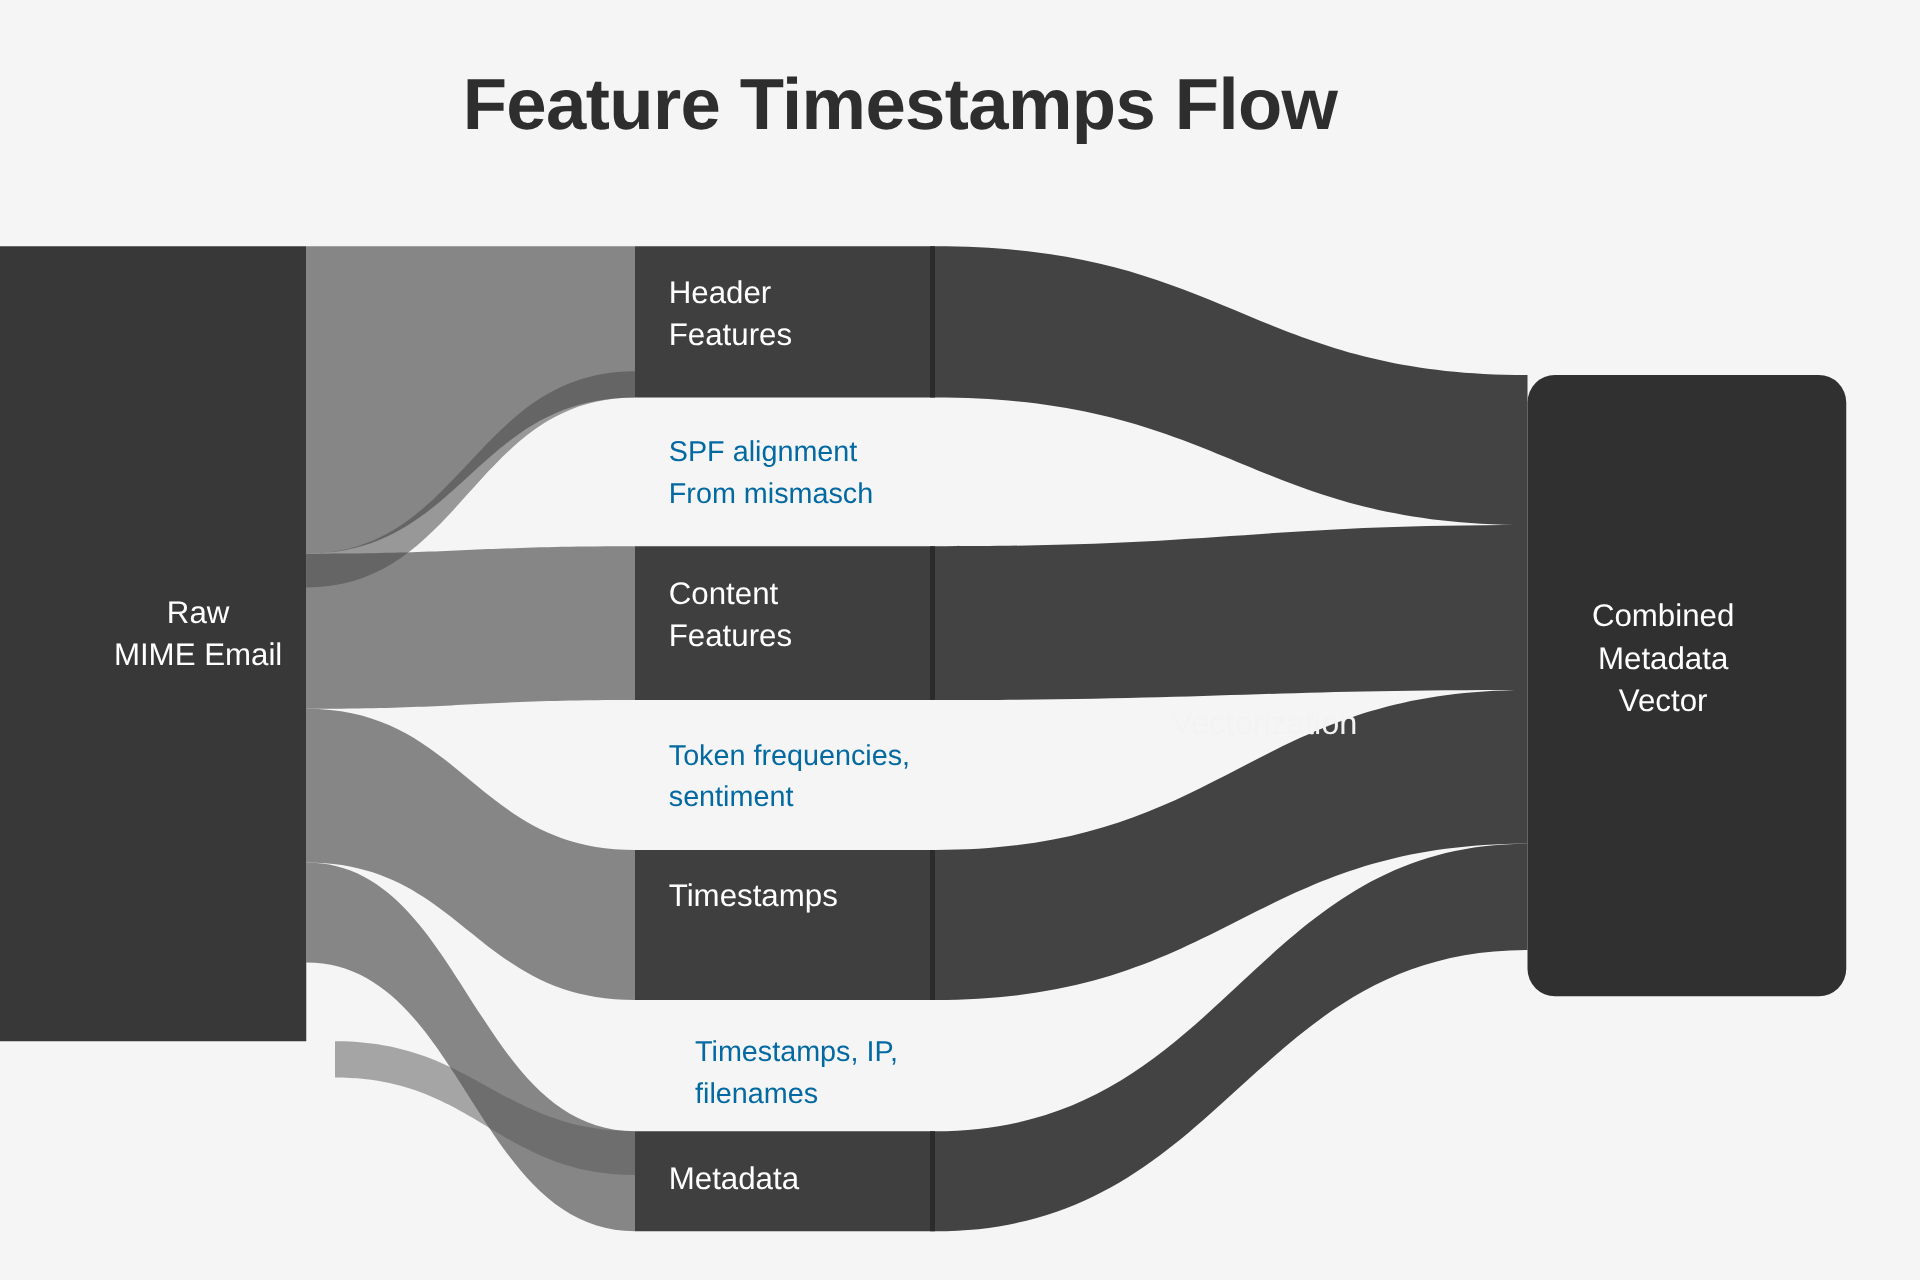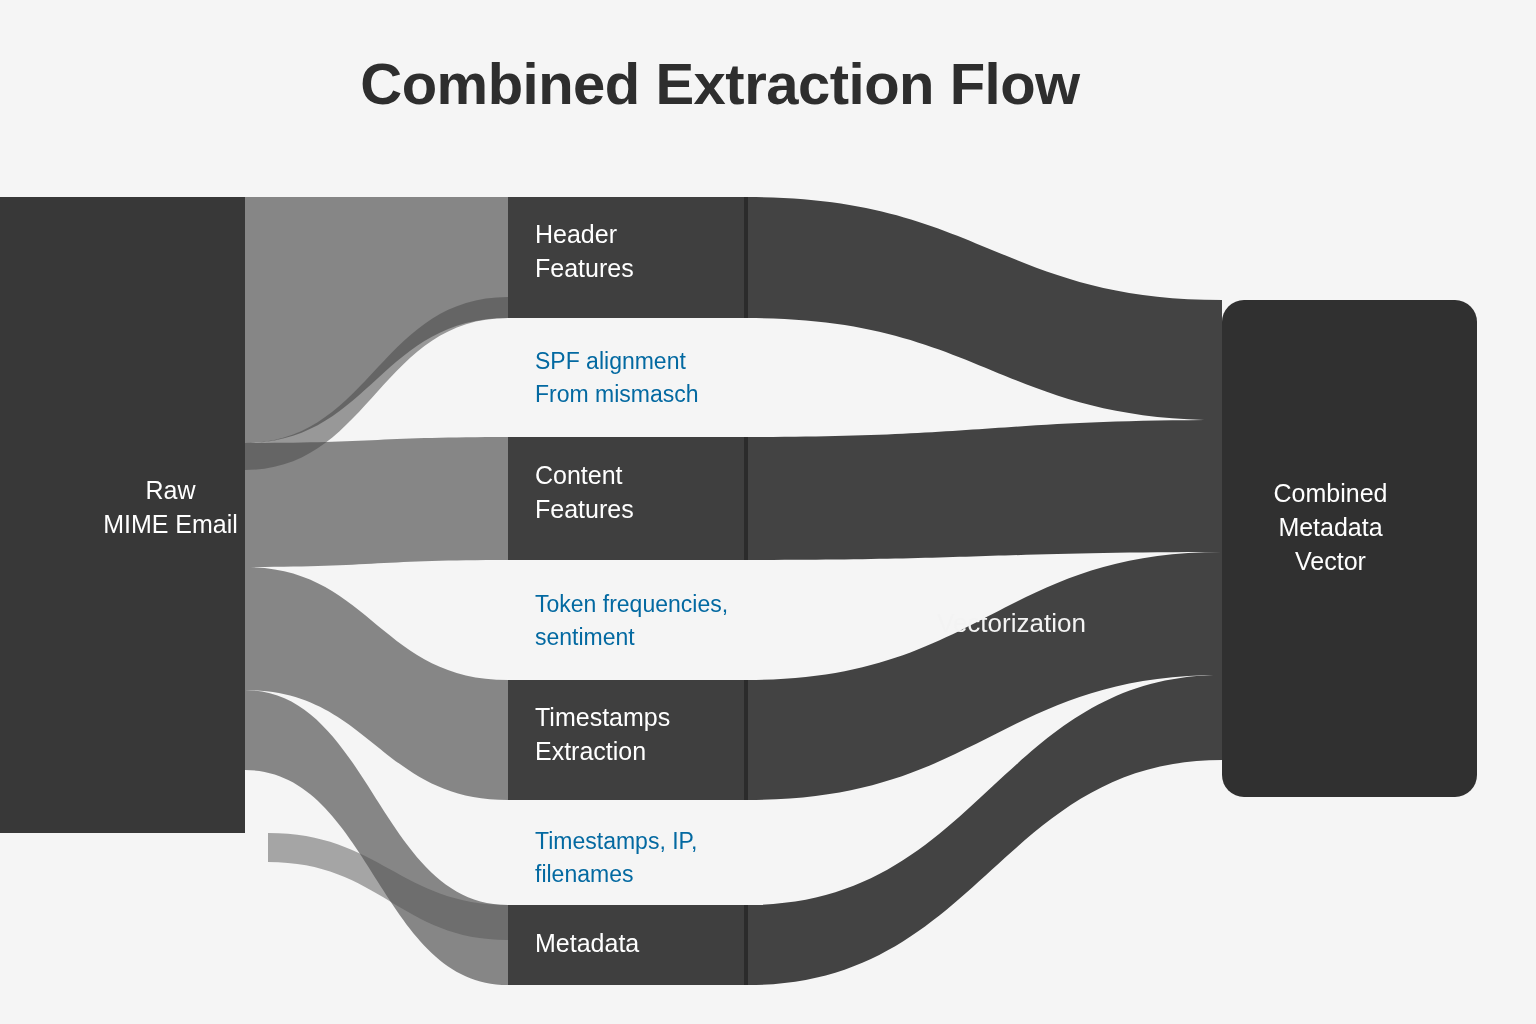--- a/index.html
+++ b/index.html
@@ -57,21 +57,21 @@
   .link-label.on-dark {
     color: #f3f3f3;
     font-size: 26px;
   }
 </style>
 </head>
 <body>
 
 <div id="stage">
 
-  <div id="diagram-title">Combined Extraction Flow</div>
+  <div id="diagram-title">Feature Timestamps Flow</div>
 
   <svg class="flow-canvas" viewBox="0 0 1536 1024">
 
     <g>
 
       <path d="M245,197 C370,197 380,197 508,197 L508,318 C380,318 370,443 245,443 Z" fill="#6e6e6e" fill-opacity="0.82"></path>
 
       <path d="M245,443 C370,443 380,437 508,437 L508,560 C380,560 370,567 245,567 Z" fill="#6e6e6e" fill-opacity="0.82"></path>
 
       <path d="M245,567 C370,567 380,680 508,680 L508,800 C380,800 370,690 245,690 Z" fill="#6e6e6e" fill-opacity="0.82"></path>
@@ -104,38 +104,37 @@
 
       <rect x="744" y="197" width="4" height="121" fill="#2b2b2b"></rect>
       <rect x="744" y="437" width="4" height="123" fill="#2b2b2b"></rect>
       <rect x="744" y="680" width="4" height="120" fill="#2b2b2b"></rect>
       <rect x="744" y="905" width="4" height="80" fill="#2b2b2b"></rect>
 
       <rect x="1222" y="300" width="255" height="497" rx="22" ry="22" fill="#303030"></rect>
     </g>
   </svg>
 
-  <div class="node-label centered" style="left:16px; top:473px; width:245px;padding-left:32px;">
+  <div class="node-label centered" style="left:4px; top:473px; width:245px;padding-left:32px;">
     <div>Raw</div>
     <div>MIME Email</div>
   </div>
 
   <div class="node-label" style="left:535px; top:217px;">
     <div>Header</div>
     <div>Features</div>
   </div>
 
   <div class="node-label" style="left:535px; top:458px;">
     <div>Content</div>
     <div>Features</div>
   </div>
 
   <div class="node-label" style="left:535px; top:700px;">
     <div>Timestamps</div>
-    <div>Extraction</div>
   </div>
 
   <div class="node-label" style="left:535px; top:926px;">
     <div>Metadata</div>
   </div>
 
   <div class="node-label centered" style="left:1222px; top:476px; width:217px;">
     <div>Combined</div>
     <div>Metadata</div>
     <div>Vector</div>
@@ -144,22 +143,22 @@
   <div class="link-label" style="left:535px; top:345px;">
     <div>SPF alignment</div>
     <div>From mismasch</div>
   </div>
 
   <div class="link-label" style="left:535px; top:588px;">
     <div>Token frequencies,</div>
     <div>sentiment</div>
   </div>
 
-  <div class="link-label" style="left:535px; top:825px;">
+  <div class="link-label" style="left:556px; top:825px;">
     <div>Timestamps, IP,</div>
     <div>filenames</div>
   </div>
 
-  <div class="link-label on-dark" style="left:937px; top:560px;margin-top:45px;">
+  <div class="link-label on-dark" style="left:937px; top:560px;">
     <div>Vectorization</div>
   </div>
 
 </div>
 
 </body></html>

